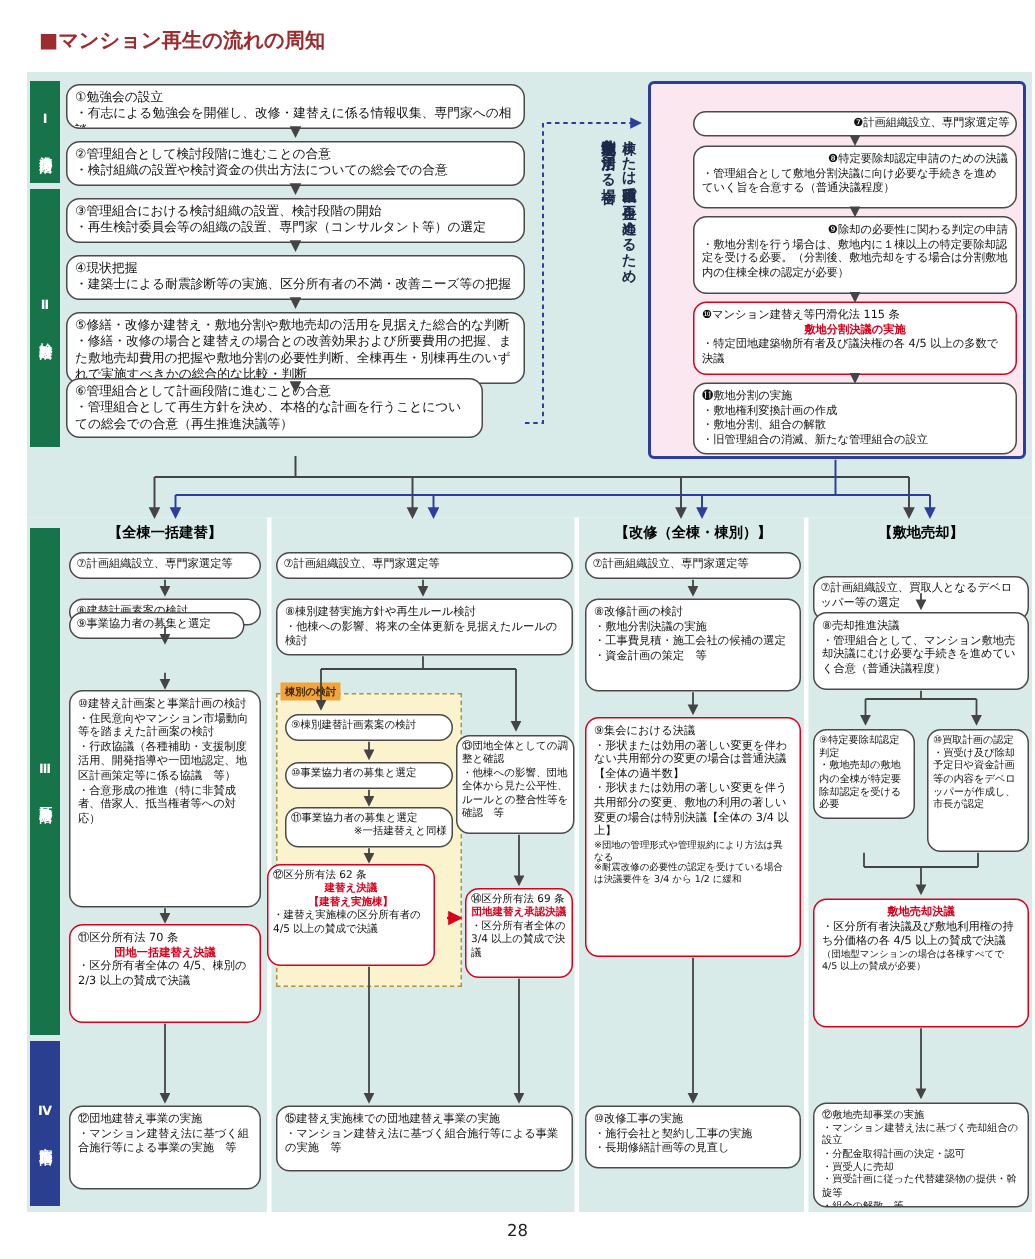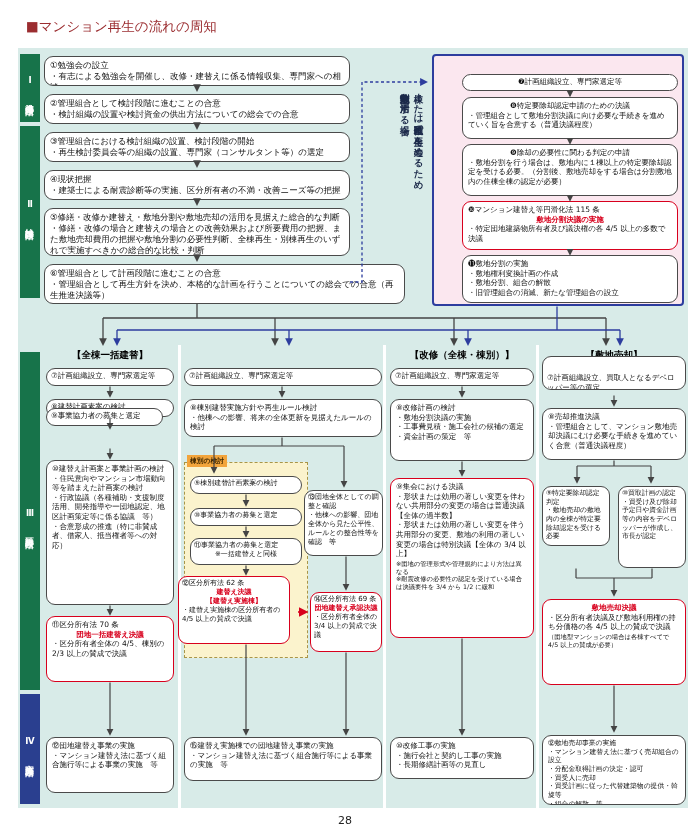--- a/index.html
+++ b/index.html
@@ -1,29 +1,29 @@
 <!DOCTYPE html>
 <html><head>
 <meta charset="utf-8">
 <style>
   html,body{margin:0;padding:0}
   body{width:690px;height:839px;position:relative;background:#fff;
        font-family:"DejaVu Sans","Liberation Sans",sans-serif;color:#111}
   .teal{position:absolute;background:#d8ebe8}
-  .title{position:absolute;left:26px;top:18px;font-size:13.5px;font-weight:normal;color:#9b2d30}
+  .title{position:absolute;left:26px;top:18px;font-size:13.5px;font-weight:bold;color:#9b2d30}
   .sbar{position:absolute;left:20px;width:20px;background:#17734a;color:#fff;font-weight:bold;
         writing-mode:vertical-rl;text-orientation:upright;font-size:8.5px;letter-spacing:1px;
         display:flex;align-items:center;justify-content:center;box-sizing:border-box}
   .sbar.navy{background:#2a3f8f}
   .bx{position:absolute;background:#fff;border:1.2px solid #4a4a4a;border-radius:9px;
       padding:3px 5px;font-size:8.5px;line-height:1.28;box-sizing:border-box;overflow:hidden}
   .bx.red{border:1.6px solid #d8001d}
   .f75{font-size:7.5px}.f70{font-size:7px}.f68{font-size:6.8px}
   .bb,.bt{white-space:pre-line}
-  .ctr{text-align:center}
+  .ctr{text-align:right}
   .rd{color:#d8001d;font-weight:bold;text-align:center;white-space:pre-line}
   .nt{font-size:6.3px;line-height:1.25;white-space:pre-line;margin-top:1px}
   .hdr{position:absolute;font-weight:bold;font-size:9.5px;text-align:center;color:#000}
   .panel{position:absolute;left:432px;top:54px;width:252px;height:252px;background:#fbe7ef;
          border:2.5px solid #2d3d9e;border-radius:4px;box-sizing:border-box}
   .ptitle{position:absolute;left:432px;top:58px;width:252px;text-align:center;
           font-weight:bold;font-size:10px}
   .pbar{position:absolute;width:17px;color:#fff;font-weight:bold;writing-mode:vertical-rl;
         text-orientation:upright;font-size:6.8px;display:flex;align-items:center;
         justify-content:center;background:#17734a}
@@ -68,21 +68,21 @@
   <div class="bb">・再生検討委員会等の組織の設置、専門家（コンサルタント等）の選定</div>
 </div>
 <div class="bx" style="left:44px;top:170px;width:306px;height:30px">
   <div class="bt">④現状把握</div>
   <div class="bb">・建築士による耐震診断等の実施、区分所有者の不満・改善ニーズ等の把握</div>
 </div>
 <div class="bx" style="left:44px;top:208px;width:306px;height:48px">
   <div class="bt">⑤修繕・改修か建替え・敷地分割や敷地売却の活用を見据えた総合的な判断</div>
   <div class="bb">・修繕・改修の場合と建替えの場合との改善効果および所要費用の把握、また敷地売却費用の把握や敷地分割の必要性判断、全棟再生・別棟再生のいずれで実施すべきかの総合的な比較・判断</div>
 </div>
-<div class="bx" style="left:44px;top:264px;width:361px;height:40px">
+<div class="bx" style="left:44px;top:252px;width:278px;height:40px">
   <div class="bt">⑥管理組合として計画段階に進むことの合意</div>
   <div class="bb">・管理組合として再生方針を決め、本格的な計画を行うことについての総会での合意（再生推進決議等）</div>
 </div>
 
 <div class="panel"></div>
 <div class="ptitle">【敷地分割】</div>
 <div class="pbar" style="left:438px;top:90px;height:160px">Ⅲ 計画段階</div>
 <div class="pbar navy" style="left:438px;top:252px;height:52px">Ⅳ 実施段階</div>
 <div class="vtext">棟または区画単位で再生を進めるため
 敷地分割制度を活用する場合</div>
@@ -178,21 +178,21 @@
 ・形状または効用の著しい変更を伴う共用部分の変更、敷地の利用の著しい変更の場合は特別決議【全体の 3/4 以上】</div>
   <div class="nt">※団地の管理形式や管理規約により方法は異なる
 ※耐震改修の必要性の認定を受けている場合は決議要件を 3/4 から 1/2 に緩和</div>
 </div>
 <div class="bx f75" style="left:390px;top:737px;width:144px;height:42px">
   <div class="bt">⑩改修工事の実施</div>
   <div class="bb">・施行会社と契約し工事の実施
 ・長期修繕計画等の見直し</div>
 </div>
 
-<div class="bx f75" style="left:542px;top:356px;width:144px;height:30px;padding:16px 4px">⑦計画組織設立、買取人となるデベロッパー等の選定</div>
+<div class="bx f75" style="left:542px;top:384px;width:144px;height:30px;padding:2px 4px">⑦計画組織設立、買取人となるデベロッパー等の選定</div>
 <div class="bx f75" style="left:542px;top:408px;width:144px;height:52px">
   <div class="bt">⑧売却推進決議</div>
   <div class="bb">・管理組合として、マンション敷地売却決議にむけ必要な手続きを進めていく合意（普通決議程度）</div>
 </div>
 <div class="bx f68" style="left:542px;top:486px;width:68px;height:60px;padding:2px 3px">
   <div class="bt">⑨特定要除却認定判定</div>
   <div class="bb">・敷地売却の敷地内の全棟が特定要除却認定を受ける必要</div>
 </div>
 <div class="bx f68" style="left:618px;top:486px;width:68px;height:82px;padding:2px 3px">
   <div class="bt">⑩買取計画の認定</div>

